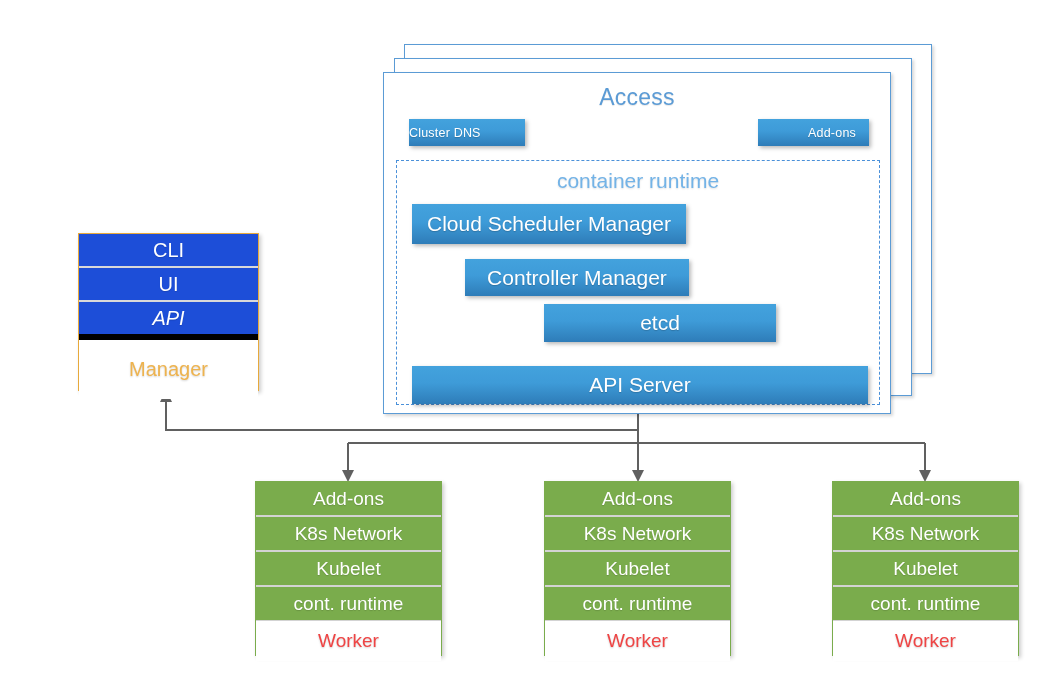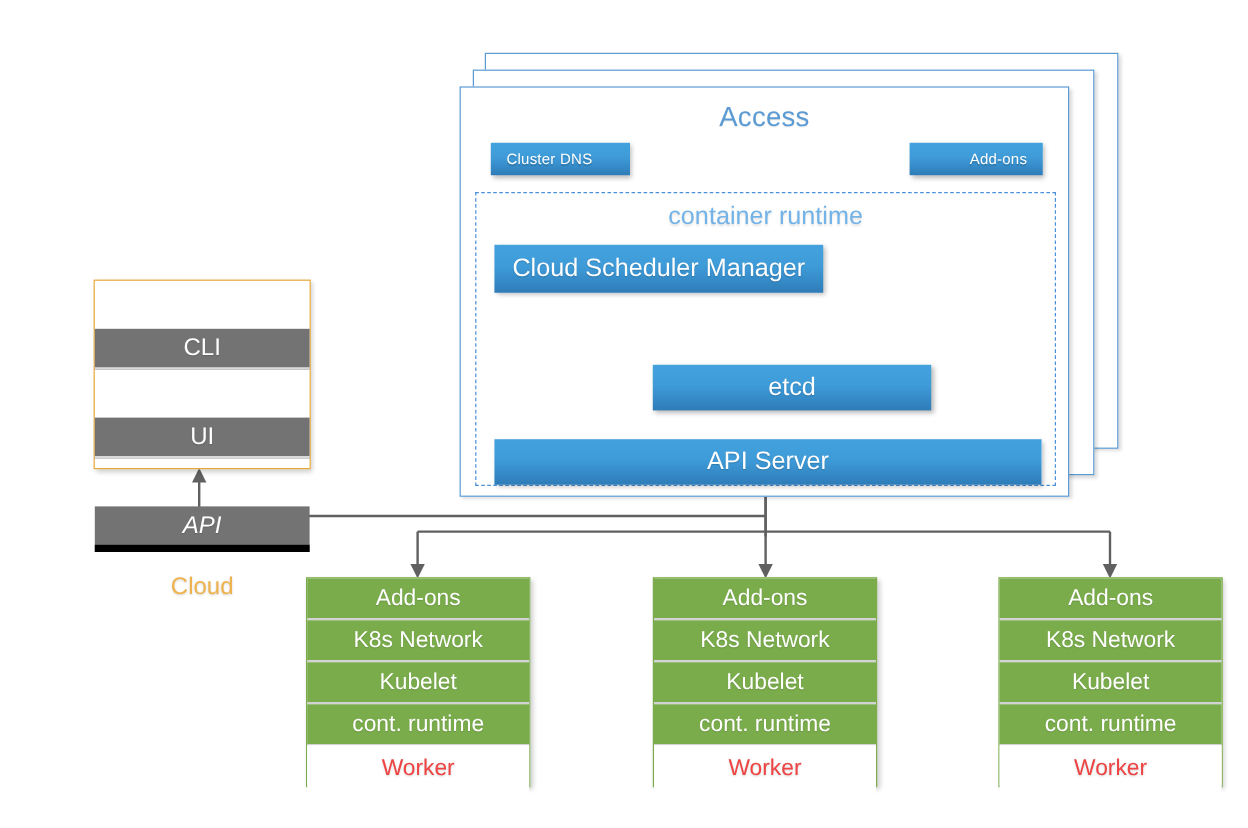--- a/index.html
+++ b/index.html
@@ -62,39 +62,38 @@
     justify-content: center;
     box-shadow: 2px 2px 4px rgba(0,0,0,0.28);
     white-space: nowrap;
     text-shadow: 0 1px 1px rgba(0,0,0,0.18);
   }
   .blue-box.sm {
     font-size: 12.5px;
     letter-spacing: 0.2px;
   }
   .blue-box.lg { font-size: 21px; }
-  .blue-box.pad-left { justify-content: flex-start; padding-left: 13px; }
+  .blue-box.pad-left { justify-content: flex-start; }
   .blue-box.pad-right { justify-content: flex-end; padding-right: 13px; }
 
   
   .stack-outer {
     border: 1.4px solid #e7a93c;
     background: #ffffff;
     box-shadow: 2px 2px 4px rgba(0,0,0,0.20);
   }
   .orange-row {
-    background: #737373;
+    background: #1d4ed8;
     color: #ffffff;
     font-size: 20px;
     display: flex;
     align-items: center;
     justify-content: center;
     border-bottom: 2px solid #d9d9d9;
     text-shadow: 0 1px 1px rgba(0,0,0,0.14);
-    margin-top: 40px;
   }
   .orange-foot {
     background: #ffffff;
     color: #eeb34e;
     font-size: 20px;
     display: flex;
     align-items: center;
     justify-content: center;
     text-shadow: 0 1px 2px rgba(0,0,0,0.18);
   }
@@ -180,31 +179,32 @@
   <div class="abs master-title" style="left:383px; top:84px; width:508px;">Access</div>
 
   <div class="abs blue-box sm pad-left" style="left:409px; top:119px; width:116px; height:27px;">Cluster DNS</div>
   <div class="abs blue-box sm pad-right" style="left:758px; top:119px; width:111px; height:27px;">Add-ons</div>
 
   <div class="abs dashed-region" style="left:396px; top:160px; width:484px; height:245px;"></div>
   <div class="abs dashed-title" style="left:396px; top:169px; width:484px;">container runtime</div>
 
   <div class="abs blue-box lg" style="left:412px; top:204px; width:274px; height:40px;">Cloud Scheduler Manager</div>
 
+  <div class="abs blue-box lg" style="left:465px; top:259px; width:224px; height:37px;">Controller Manager</div>
 
   <div class="abs blue-box lg" style="left:544px; top:304px; width:232px; height:38px;">etcd</div>
 
 
   <div class="abs blue-box lg" style="left:412px; top:366px; width:456px; height:38px;">API Server</div>
 
   <div class="abs stack-outer" style="left:78px; top:233px; width:181px; height:158px;">
     <div class="orange-row" style="height:32px;">CLI</div>
     <div class="orange-row" style="height:32px;">UI</div>
     <div class="orange-row" style="height:32px; border-bottom:6px solid #000000;font-style:italic;">API</div>
-    <div class="orange-foot" style="height:59px;">Cloud</div>
+    <div class="orange-foot" style="height:59px;">Manager</div>
   </div>
 
   <div class="abs worker-outer" style="left:255px; top:481px; width:187px; height:175px;">
     <div class="green-row" style="height:33px;">Add-ons</div>
     <div class="green-row" style="height:33px;">K8s Network</div>
     <div class="green-row" style="height:33px;">Kubelet</div>
     <div class="green-row" style="height:33px; border-bottom:1px solid #d3d3d3;">cont. runtime</div>
     <div class="green-foot" style="height:40px;">Worker</div>
   </div>
 

